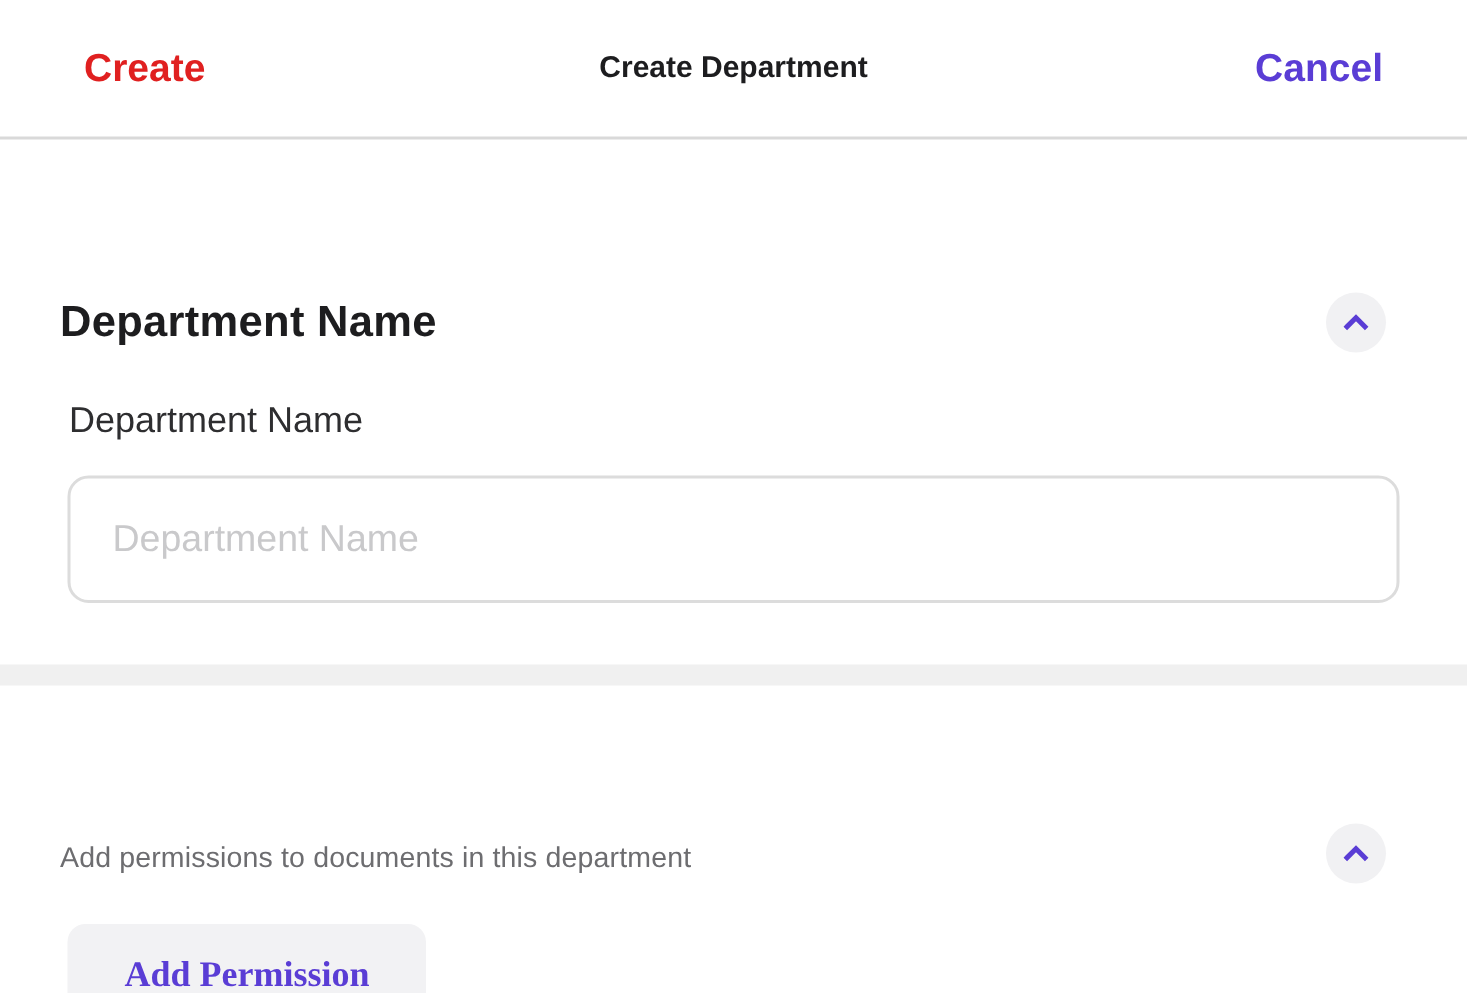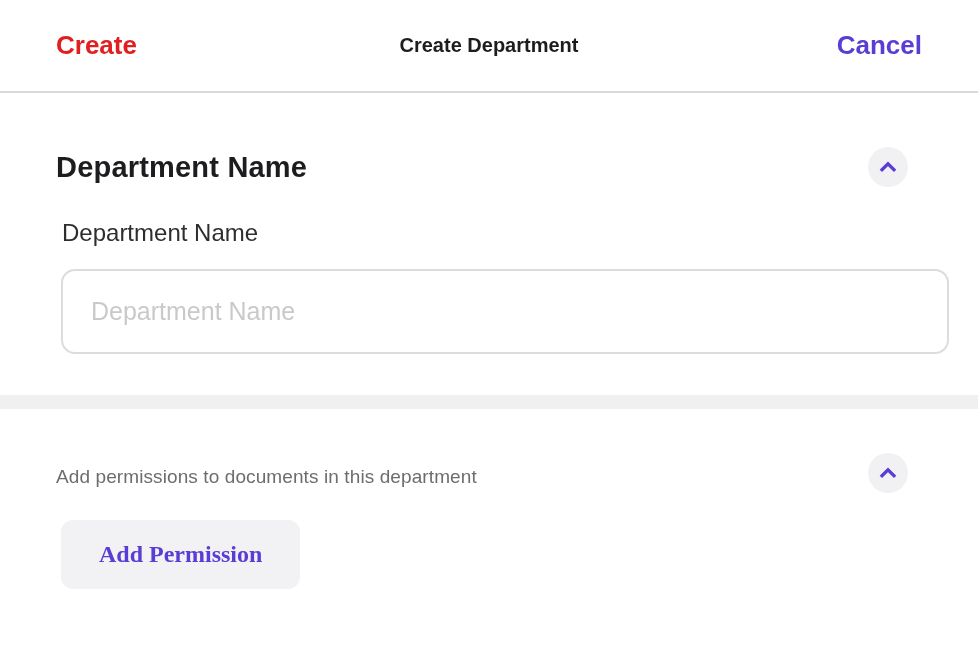--- a/index.html
+++ b/index.html
@@ -44,21 +44,21 @@
   .create-btn { color: var(--accent-purple); }
   .topbar-title {
     position: absolute;
     left: 50%;
     transform: translateX(-50%);
     font-size: 20px;
     font-weight: 600;
     color: var(--title-ink);
     white-space: nowrap;
   }
-  .section { padding: 0 56px; }
+  .section { padding: 0 40px; margin-top: 48px; }
   .section-dept { padding-top: 54px; }
   .section-head {
     display: flex;
     align-items: center;
     justify-content: space-between;
   }
   .section-title {
     font-size: 29px;
     font-weight: 700;
     color: var(--title-ink);

